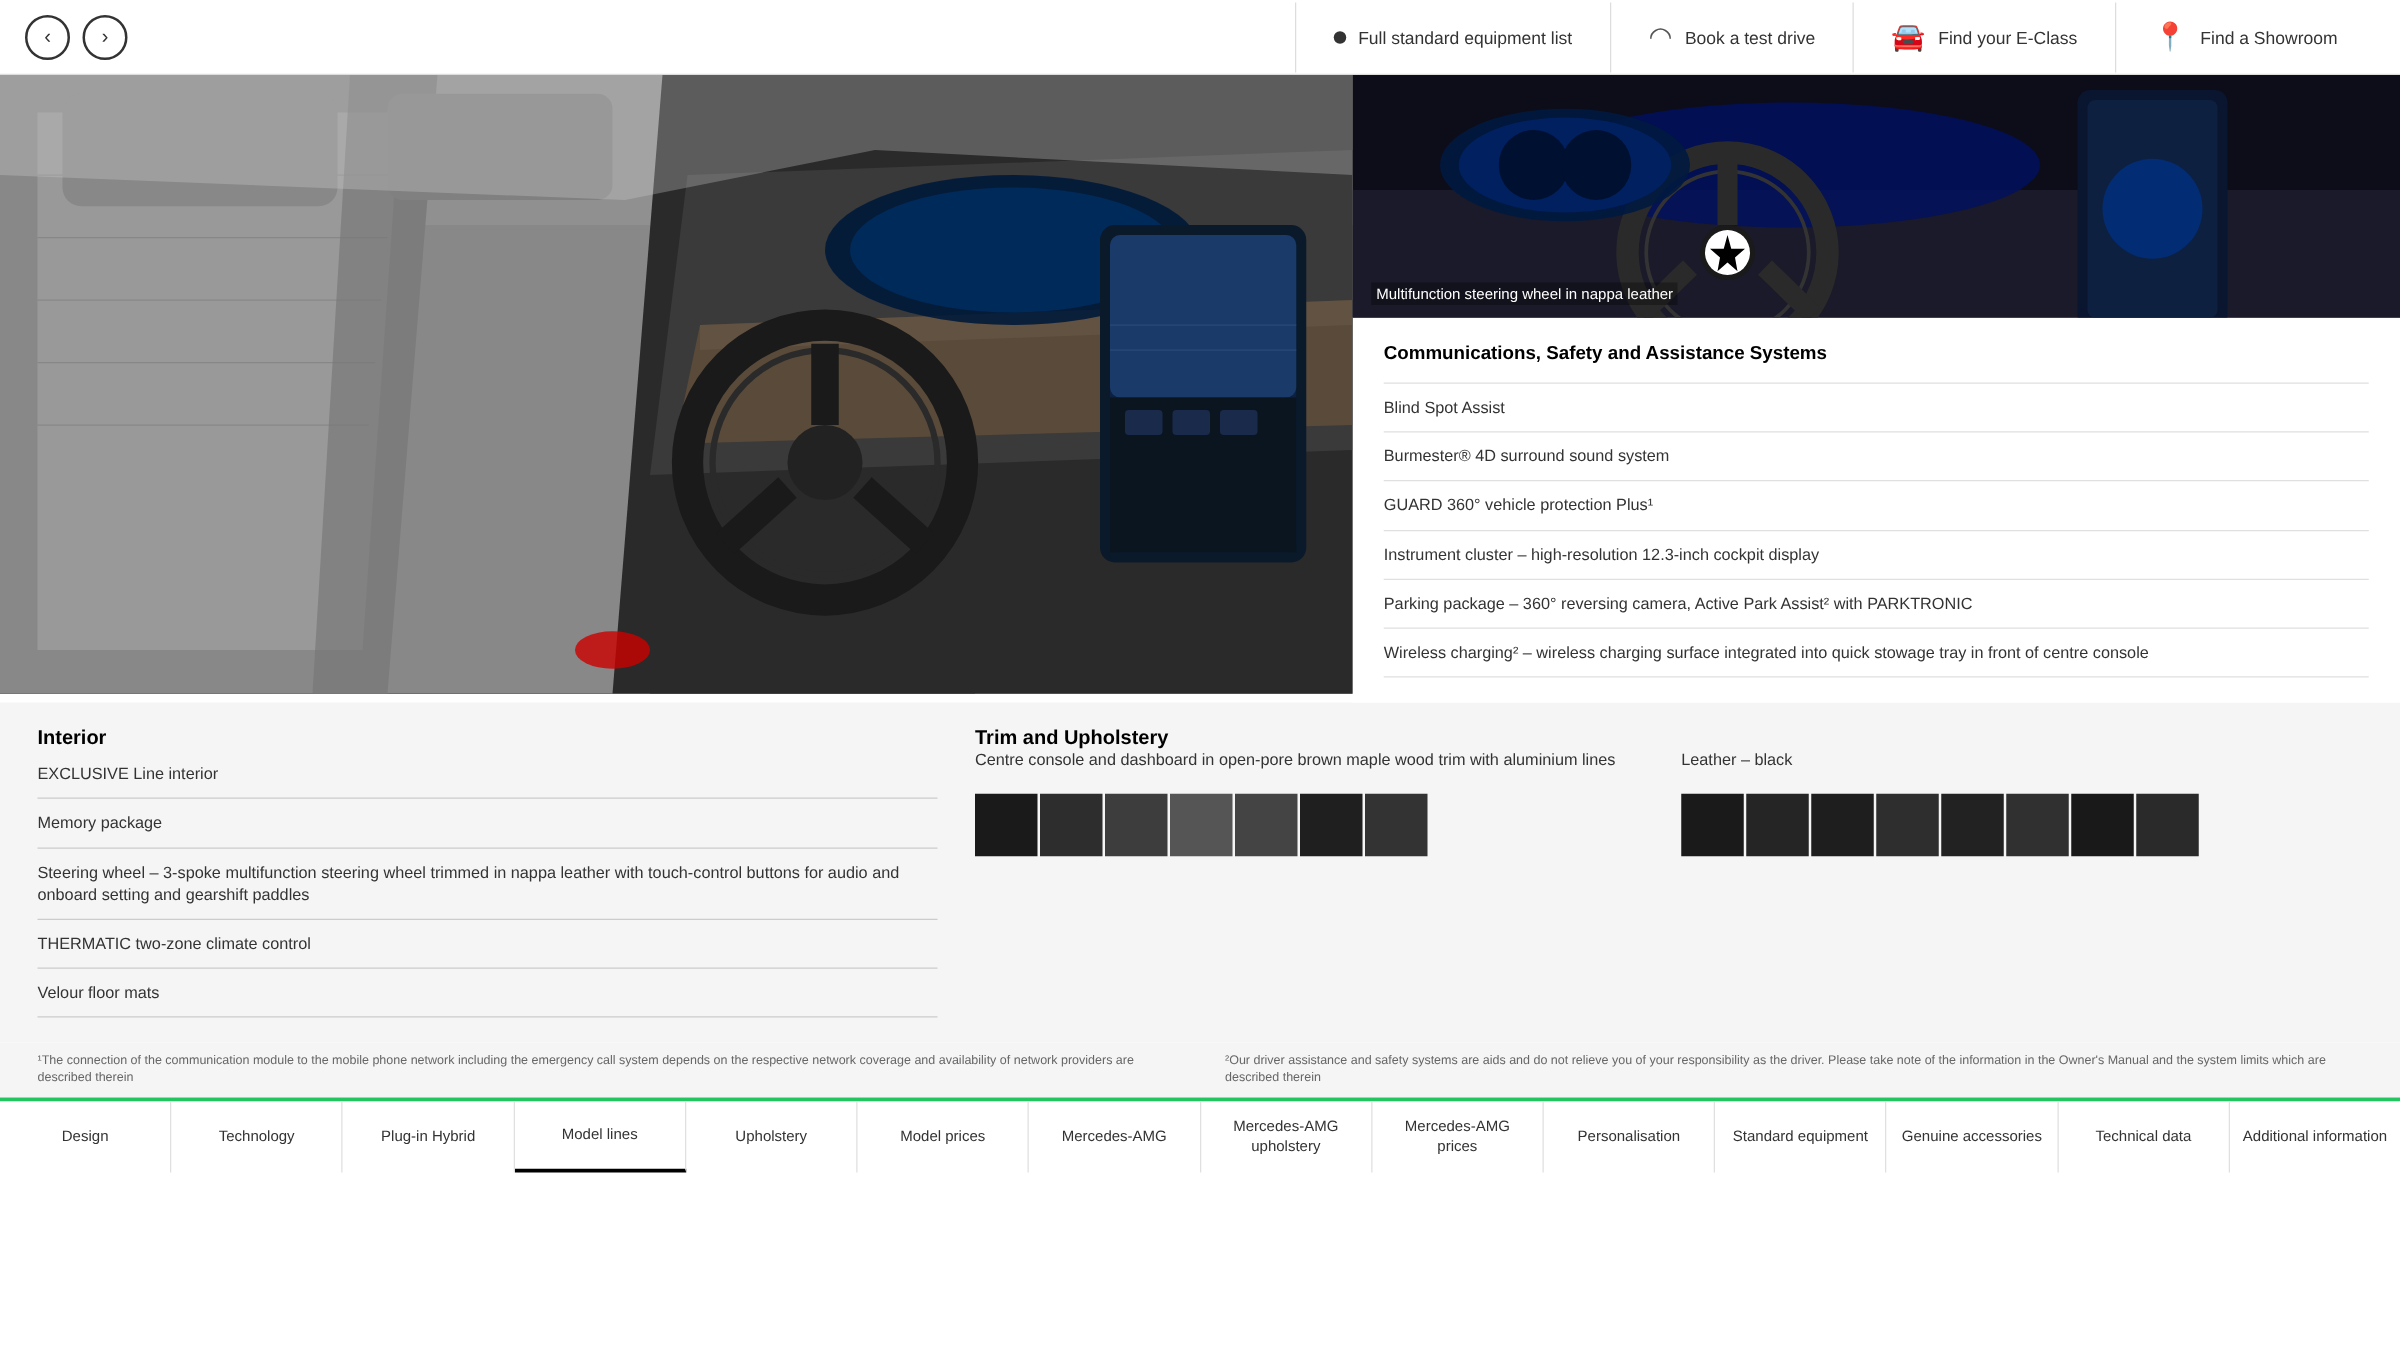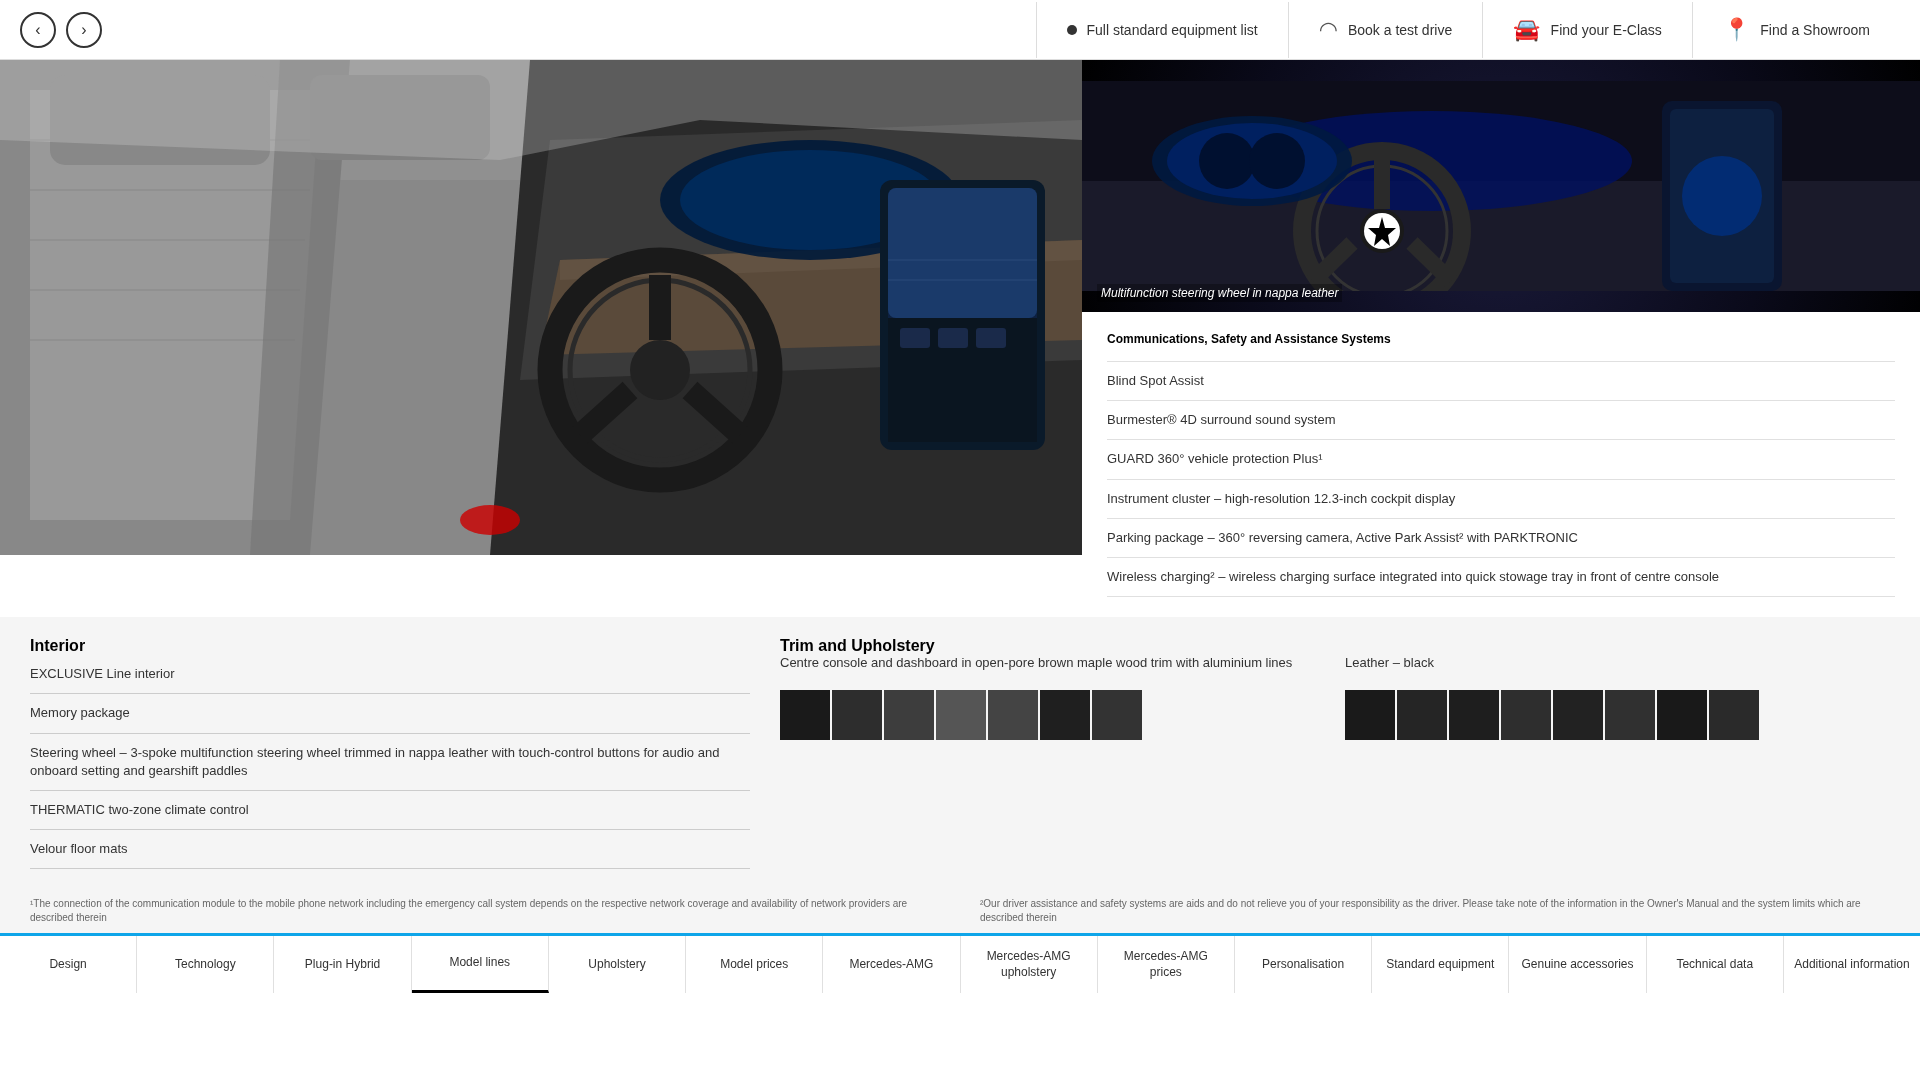--- a/index.html
+++ b/index.html
@@ -91,41 +91,40 @@
     
     .right-panel {
       flex: 1;
       background: #fff;
       padding: 0;
       display: flex;
       flex-direction: column;
     }
     .thumbnail-image {
       width: 100%;
-      height: 252px;
+      height: 194px;
       background: linear-gradient(135deg, #1a1a2e 0%, #16213e 50%, #0f3460 100%);
       position: relative;
       overflow: hidden;
-      font-style: italic;
     }
     .thumbnail-caption {
       position: absolute;
       bottom: 10px;
       left: 15px;
       font-size: 12px;
       color: #fff;
       background: rgba(0,0,0,0.3);
       padding: 2px 4px;
     }
     .features-section {
       padding: 20px 25px;
       flex: 1;
     }
     .features-title {
-      font-size: 12px;
+      font-size: 15px;
       font-weight: bold;
       color: #000;
       margin-bottom: 15px;
     }
     .feature-item {
       padding: 10px 0;
       border-bottom: 1px solid #e0e0e0;
       font-size: 13px;
       color: #333;
       line-height: 1.4;
@@ -201,21 +200,21 @@
       background: #f5f5f5;
     }
     .footnote {
       flex: 1;
     }
 
     
     .bottom-tabs {
       display: flex;
       background: #fff;
-      border-top: 3px solid #0ea5e9;
+      border-top: 3px solid #22c55e;
       height: 60px;
       align-items: stretch;
     }
     .tab-item {
       flex: 1;
       display: flex;
       align-items: center;
       justify-content: center;
       text-align: center;
       font-size: 12px;

